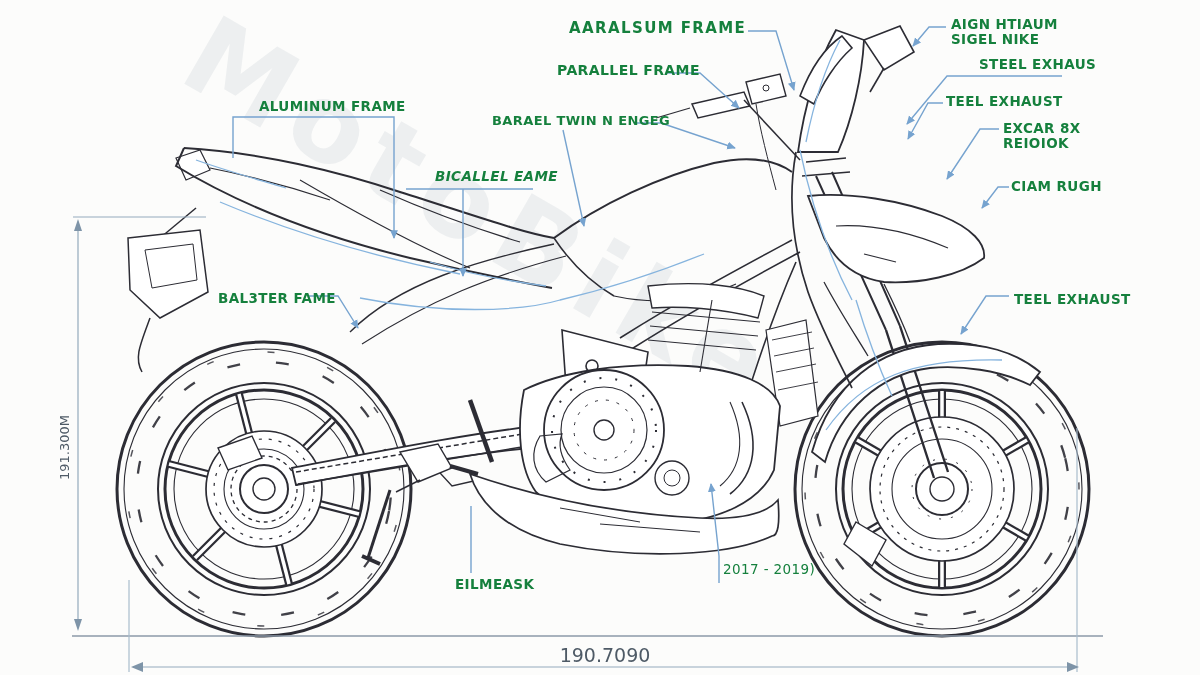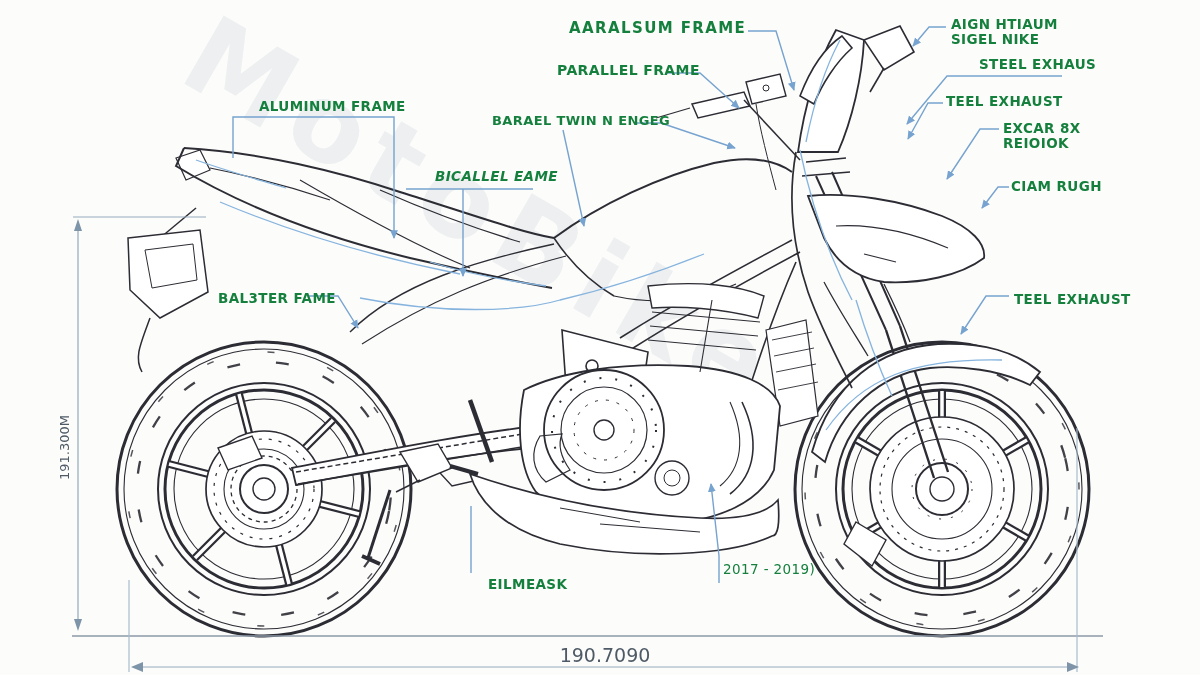--- a/index.html
+++ b/index.html
@@ -236,19 +236,19 @@
     <div>SIGEL NIKE</div>
   </div>
   <div class="label" style="left:951px;top:57px;margin-left:28px;">STEEL EXHAUS</div>
   <div class="label" style="left:946px;top:94px;">TEEL EXHAUST</div>
   <div class="label" style="left:1003px;top:121px;">
     <div>EXCAR 8X</div>
     <div>REIOIOK</div>
   </div>
   <div class="label" style="left:1011px;top:179px;">CIAM RUGH</div>
   <div class="label" style="left:1014px;top:292px;">TEEL EXHAUST</div>
-  <div class="label" style="left:488px;top:577px;">EILMEASK</div>
+  <div class="label" style="left:455px;top:577px;">EILMEASK</div>
   <div class="label" style="left:723px;top:562px;font-weight:500;">2017 - 2019)</div>
 
   <div class="dim" style="left:14px;top:440px;width:100px;text-align:center;font-size:13px;transform:rotate(-90deg);">191.300M</div>
   <div class="dim" style="left:540px;top:644px;width:130px;text-align:center;font-size:19px;">190.7090</div>
 
 </div>
 
 </body></html>

